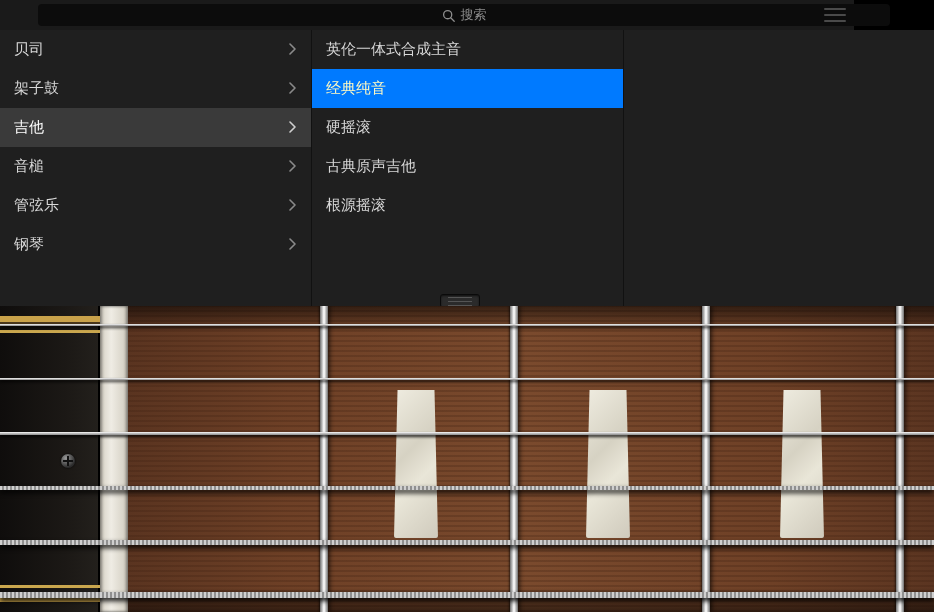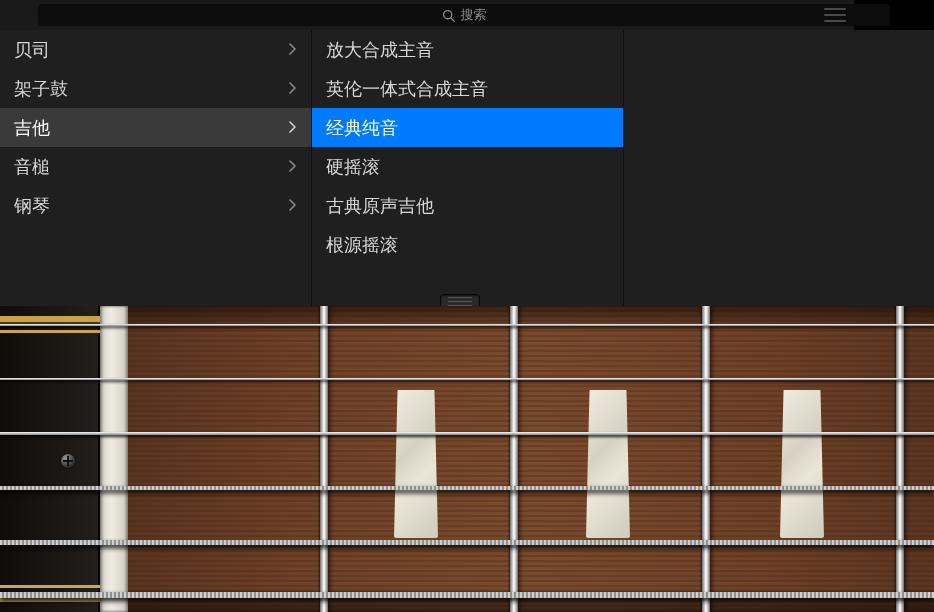--- a/index.html
+++ b/index.html
@@ -32,21 +32,21 @@
   }
   .col1, .col2, .col3 {
     height: 100%;
   }
   .col1 { width: 312px; border-right: 1px solid #111; }
   .col2 { width: 312px; border-right: 1px solid #111; }
   .col3 { flex: 1; }
 
   .row {
     height: 39px; display: flex; align-items: center; justify-content: space-between;
-    padding: 0 14px 0 14px; color: #d8d8d8; font-size: 18px;
+    padding: 0 14px 0 14px; color: #d8d8d8; font-size: 15px;
     cursor: default;
   }
   .row.selected-dim { background: #3a3a3a; color: #fff; }
   .row.selected-blue { background: #007aff; color: #fef9c3; }
   .row .chev { color: #8a8a8a; }
   .row.selected-dim .chev { color: #cfcfcf; }
 
   
   .drag-handle {
     position: absolute; left: 440px; top: 294px; width: 40px; height: 14px;
@@ -182,31 +182,34 @@
             <path d="M1 1l5 5-5 5" fill="none" stroke="currentColor" stroke-width="1.6" stroke-linecap="round" stroke-linejoin="round"></path>
           </svg></span>
     </div>
     <div class="row">
       <span>音槌</span>
       <span class="chev"><svg width="8" height="12" viewBox="0 0 8 12">
             <path d="M1 1l5 5-5 5" fill="none" stroke="currentColor" stroke-width="1.6" stroke-linecap="round" stroke-linejoin="round"></path>
           </svg></span>
     </div>
     <div class="row">
+      <span>管弦乐</span>
+      <span class="chev"><svg width="8" height="12" viewBox="0 0 8 12">
+            <path d="M1 1l5 5-5 5" fill="none" stroke="currentColor" stroke-width="1.6" stroke-linecap="round" stroke-linejoin="round"></path>
+          </svg></span>
+    </div>
+    <div class="row">
       <span>钢琴</span>
       <span class="chev"><svg width="8" height="12" viewBox="0 0 8 12">
             <path d="M1 1l5 5-5 5" fill="none" stroke="currentColor" stroke-width="1.6" stroke-linecap="round" stroke-linejoin="round"></path>
           </svg></span>
     </div>
   </div>
 
   <div class="col2">
-    <div class="row">
-      <span>放大合成主音</span>
-    </div>
     <div class="row">
       <span>英伦一体式合成主音</span>
     </div>
     <div class="row selected-blue">
       <span>经典纯音</span>
     </div>
     <div class="row">
       <span>硬摇滚</span>
     </div>
     <div class="row">

